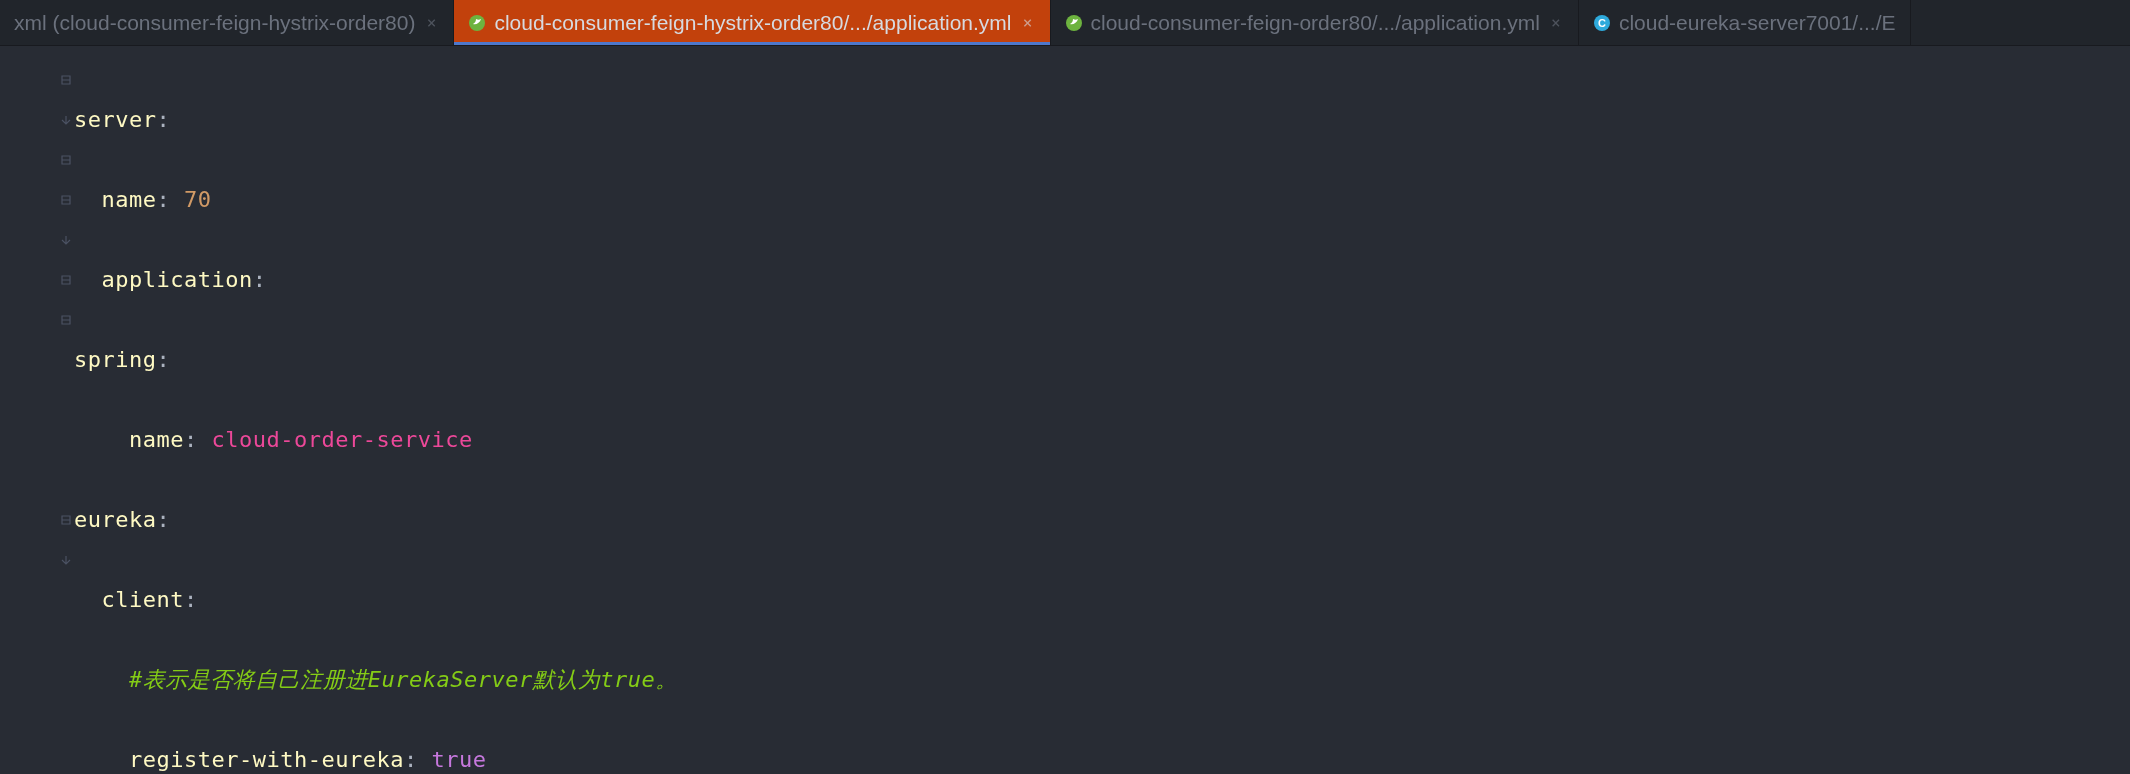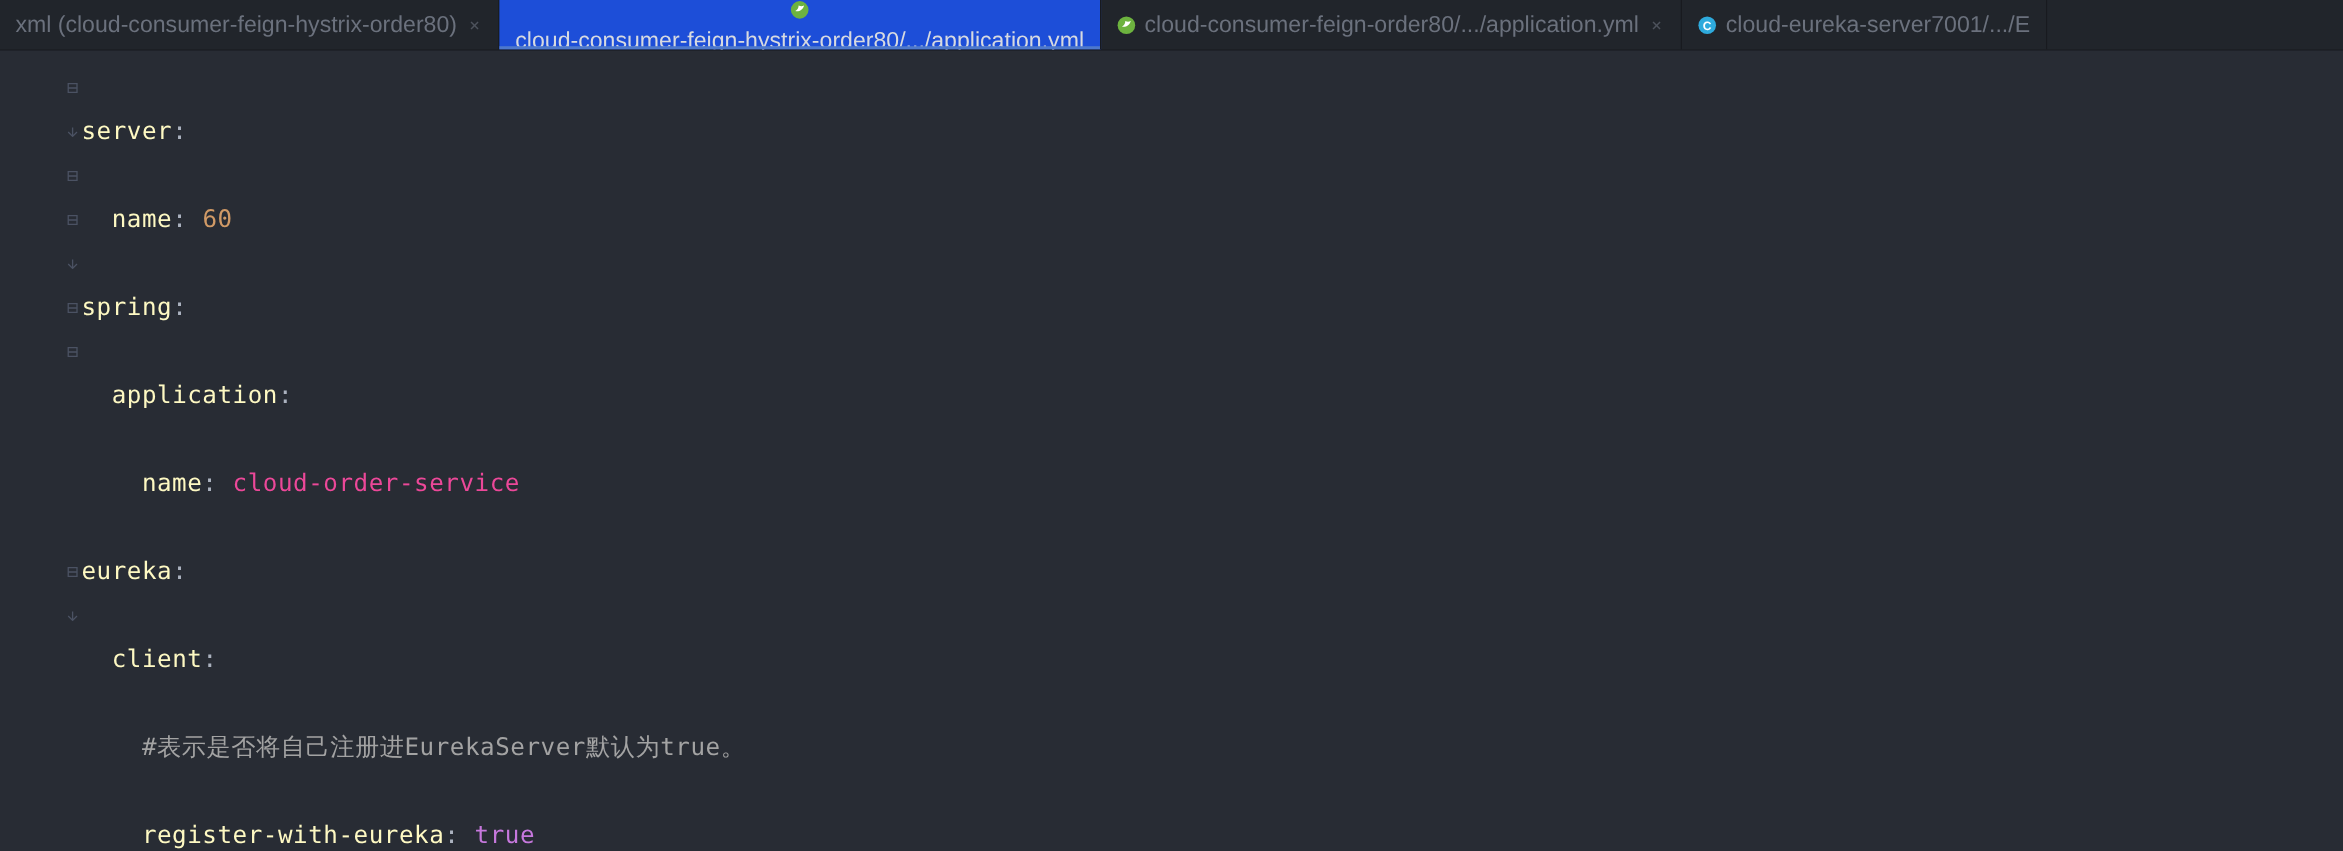--- a/index.html
+++ b/index.html
@@ -27,23 +27,22 @@
     align-items: center;
     padding: 0 14px 0 14px;
     height: 100%;
     color: #6b717d;
     border-right: 1px solid #181a1f;
     gap: 8px;
     position: relative;
     flex-shrink: 0;
   }
   .tab.active {
-    background: #1d4ed8;
+    background: #c2410c;
     color: #d7dae0;
-    flex-direction: column;
   }
   .tab.active::after {
     content: '';
     position: absolute;
     left: 0; right: 0; bottom: 0;
     height: 3px;
     background: #4d78cc;
   }
   .tab-label {
     font-size: 21px;
@@ -95,21 +94,21 @@
     white-space: pre;
     line-height: 40px;
     letter-spacing: 0.5px;
     font-size: 22px;
   }
   .tok-key    { color: #fef9c3; }
   .tok-colon  { color: #abb2bf; }
   .tok-num    { color: #d19a66; }
   .tok-str    { color: #ec4899; }
   .tok-bool   { color: #c678dd; }
-  .tok-comment{ color: #a3a3a3; }
+  .tok-comment{ color: #84cc16; font-style: italic; }
 
   .line { height: 40px; }
 </style>
 </head>
 <body>
 
 <div class="tab-bar">
   <div class="tab">
     <span class="tab-label">xml (cloud-consumer-feign-hystrix-order80)</span>
     <span class="tab-close">×</span>
@@ -194,23 +193,23 @@
         </div>
       <div class="fold-marker">
           <svg width="10" height="10" viewBox="0 0 10 10">
             <path d="M5 1 L5 9 M1 5 L5 9 L9 5" stroke="#4b5263" fill="none" stroke-width="1.2"></path>
           </svg>
         </div>
     </div>
   </div>
   <div class="code">
 <div class="line"><span class="tok-key">server</span><span class="tok-colon">:</span></div>
-<div class="line">  <span class="tok-key">name</span><span class="tok-colon">: </span><span class="tok-num">60</span></div>
+<div class="line">  <span class="tok-key">name</span><span class="tok-colon">: </span><span class="tok-num">70</span></div>
+<div class="line">  <span class="tok-key">application</span><span class="tok-colon">:</span></div>
 <div class="line"><span class="tok-key">spring</span><span class="tok-colon">:</span></div>
-<div class="line">  <span class="tok-key">application</span><span class="tok-colon">:</span></div>
 <div class="line">    <span class="tok-key">name</span><span class="tok-colon">: </span><span class="tok-str">cloud-order-service</span></div>
 <div class="line"><span class="tok-key">eureka</span><span class="tok-colon">:</span></div>
 <div class="line">  <span class="tok-key">client</span><span class="tok-colon">:</span></div>
 <div class="line">    <span class="tok-comment">#表示是否将自己注册进EurekaServer默认为true。</span></div>
 <div class="line">    <span class="tok-key">register-with-eureka</span><span class="tok-colon">: </span><span class="tok-bool">true</span></div>
 
 
 
 
   </div>

